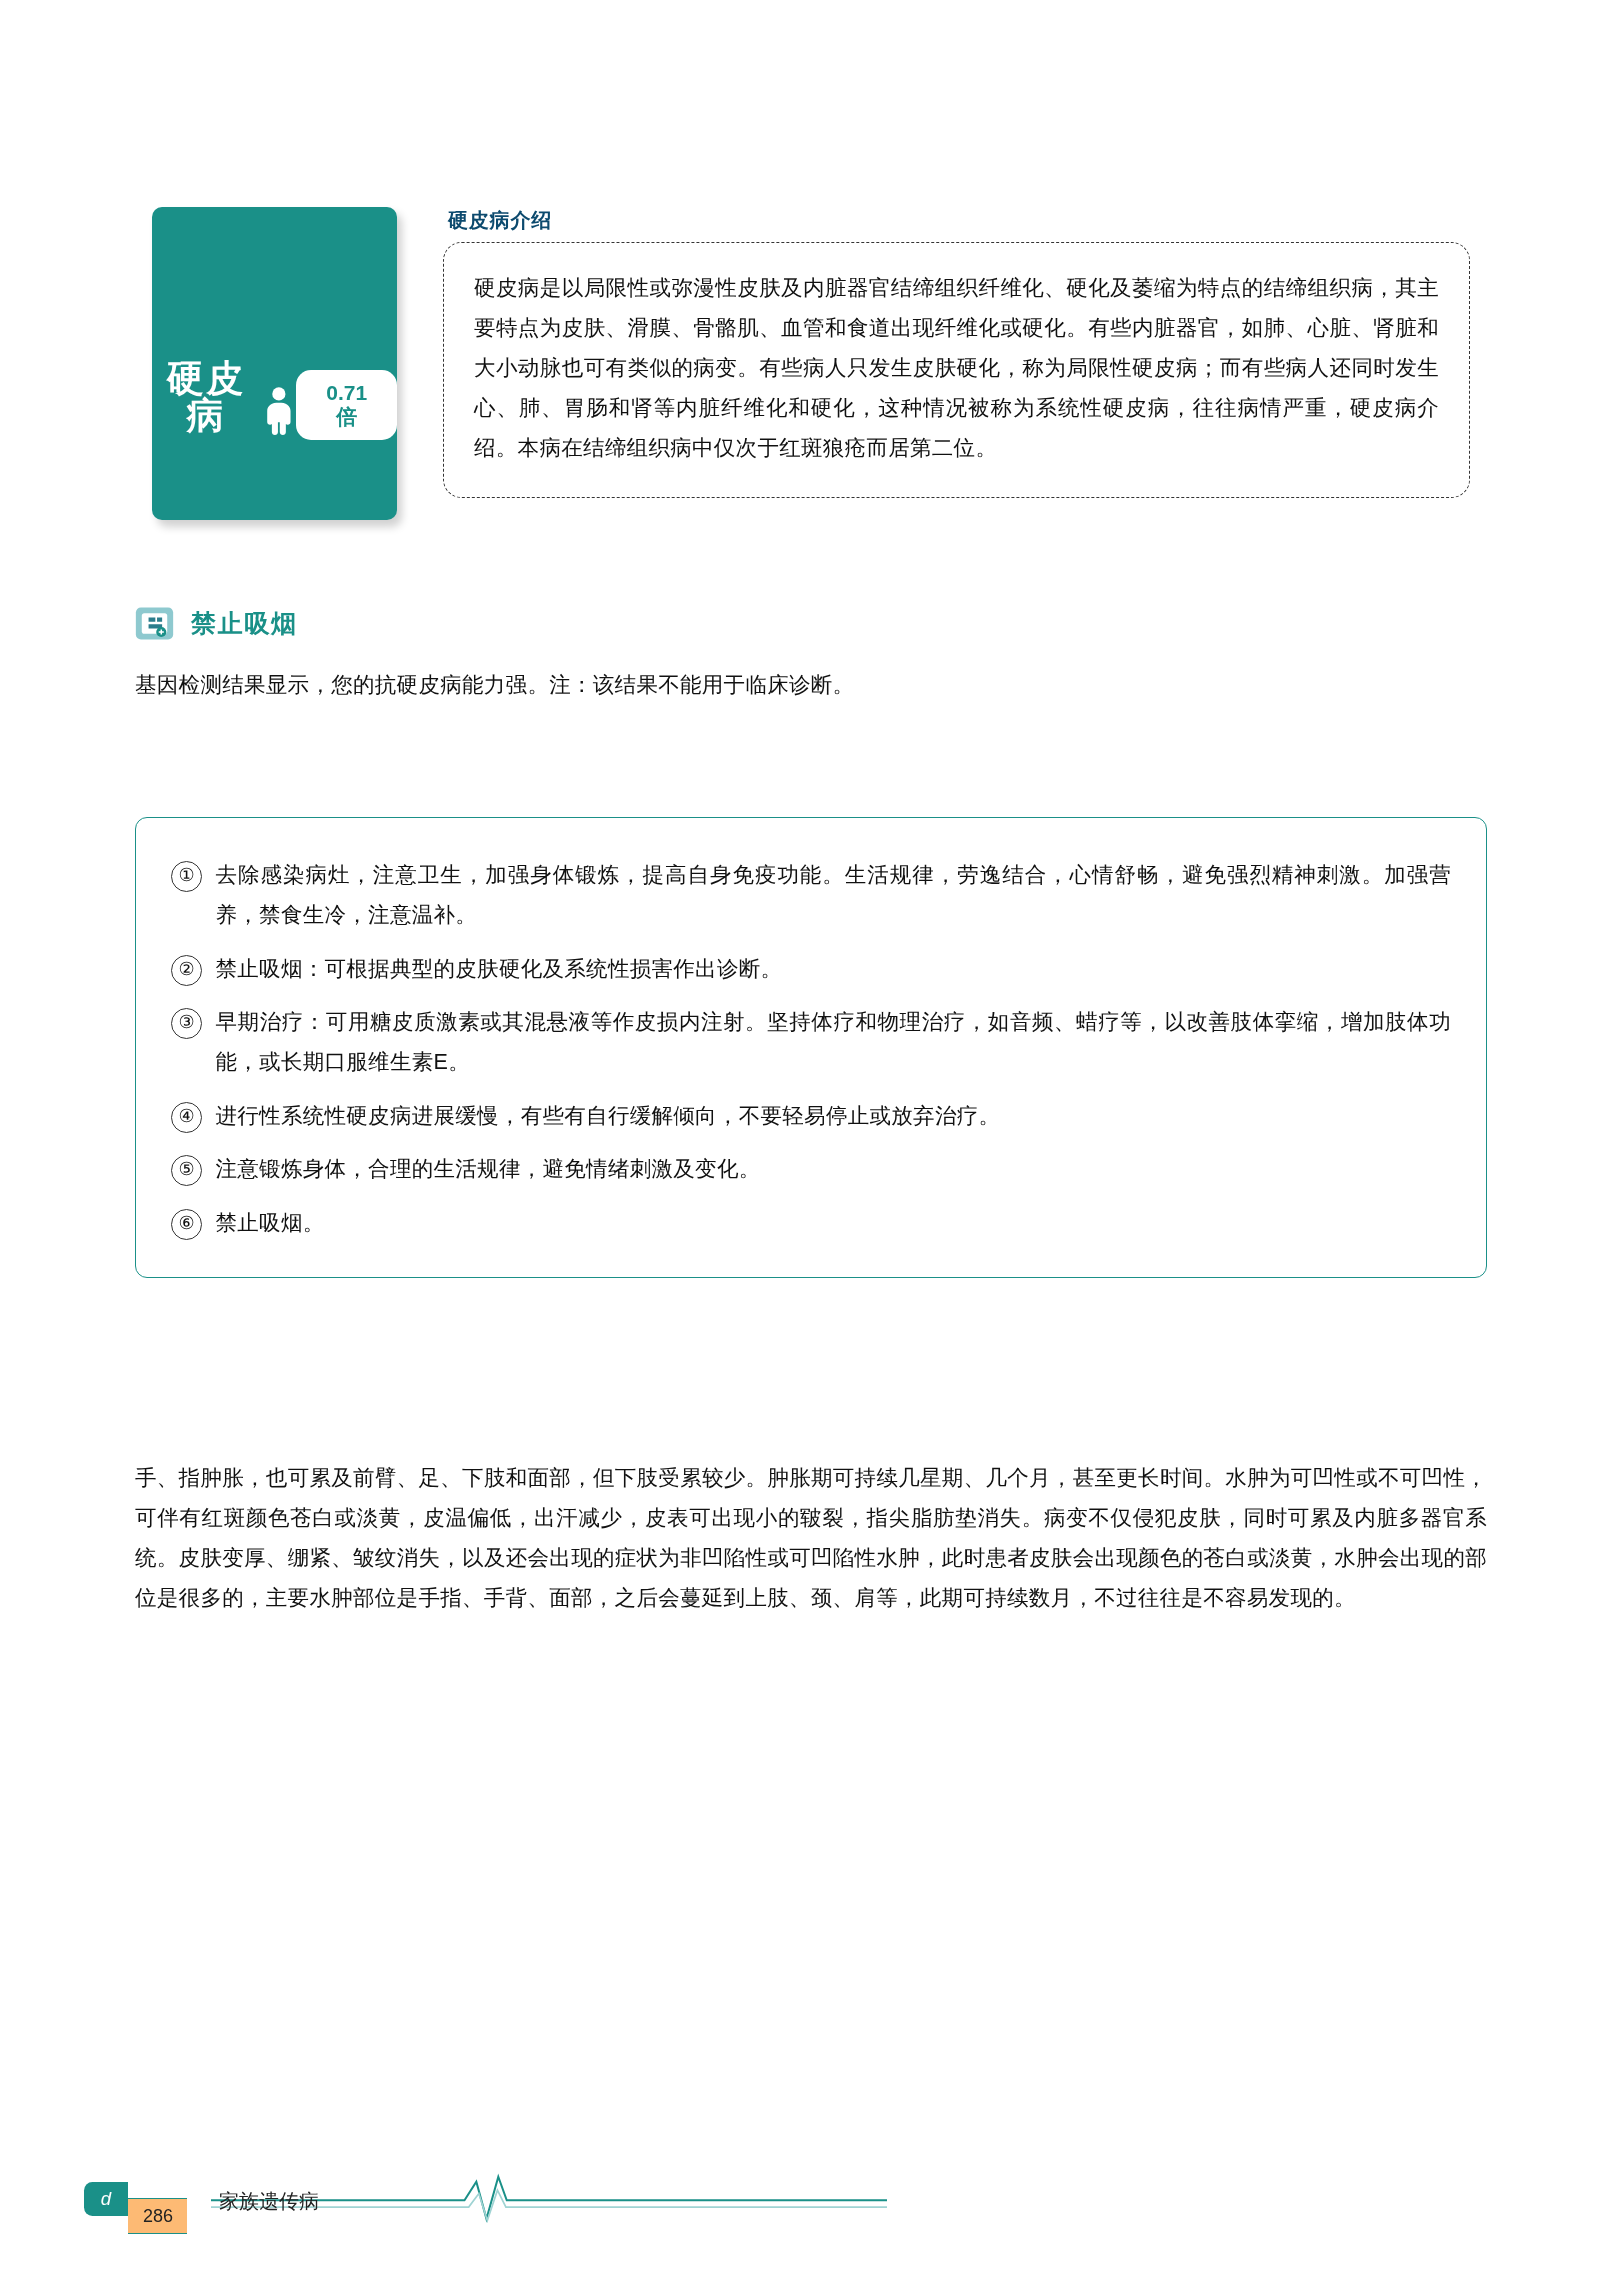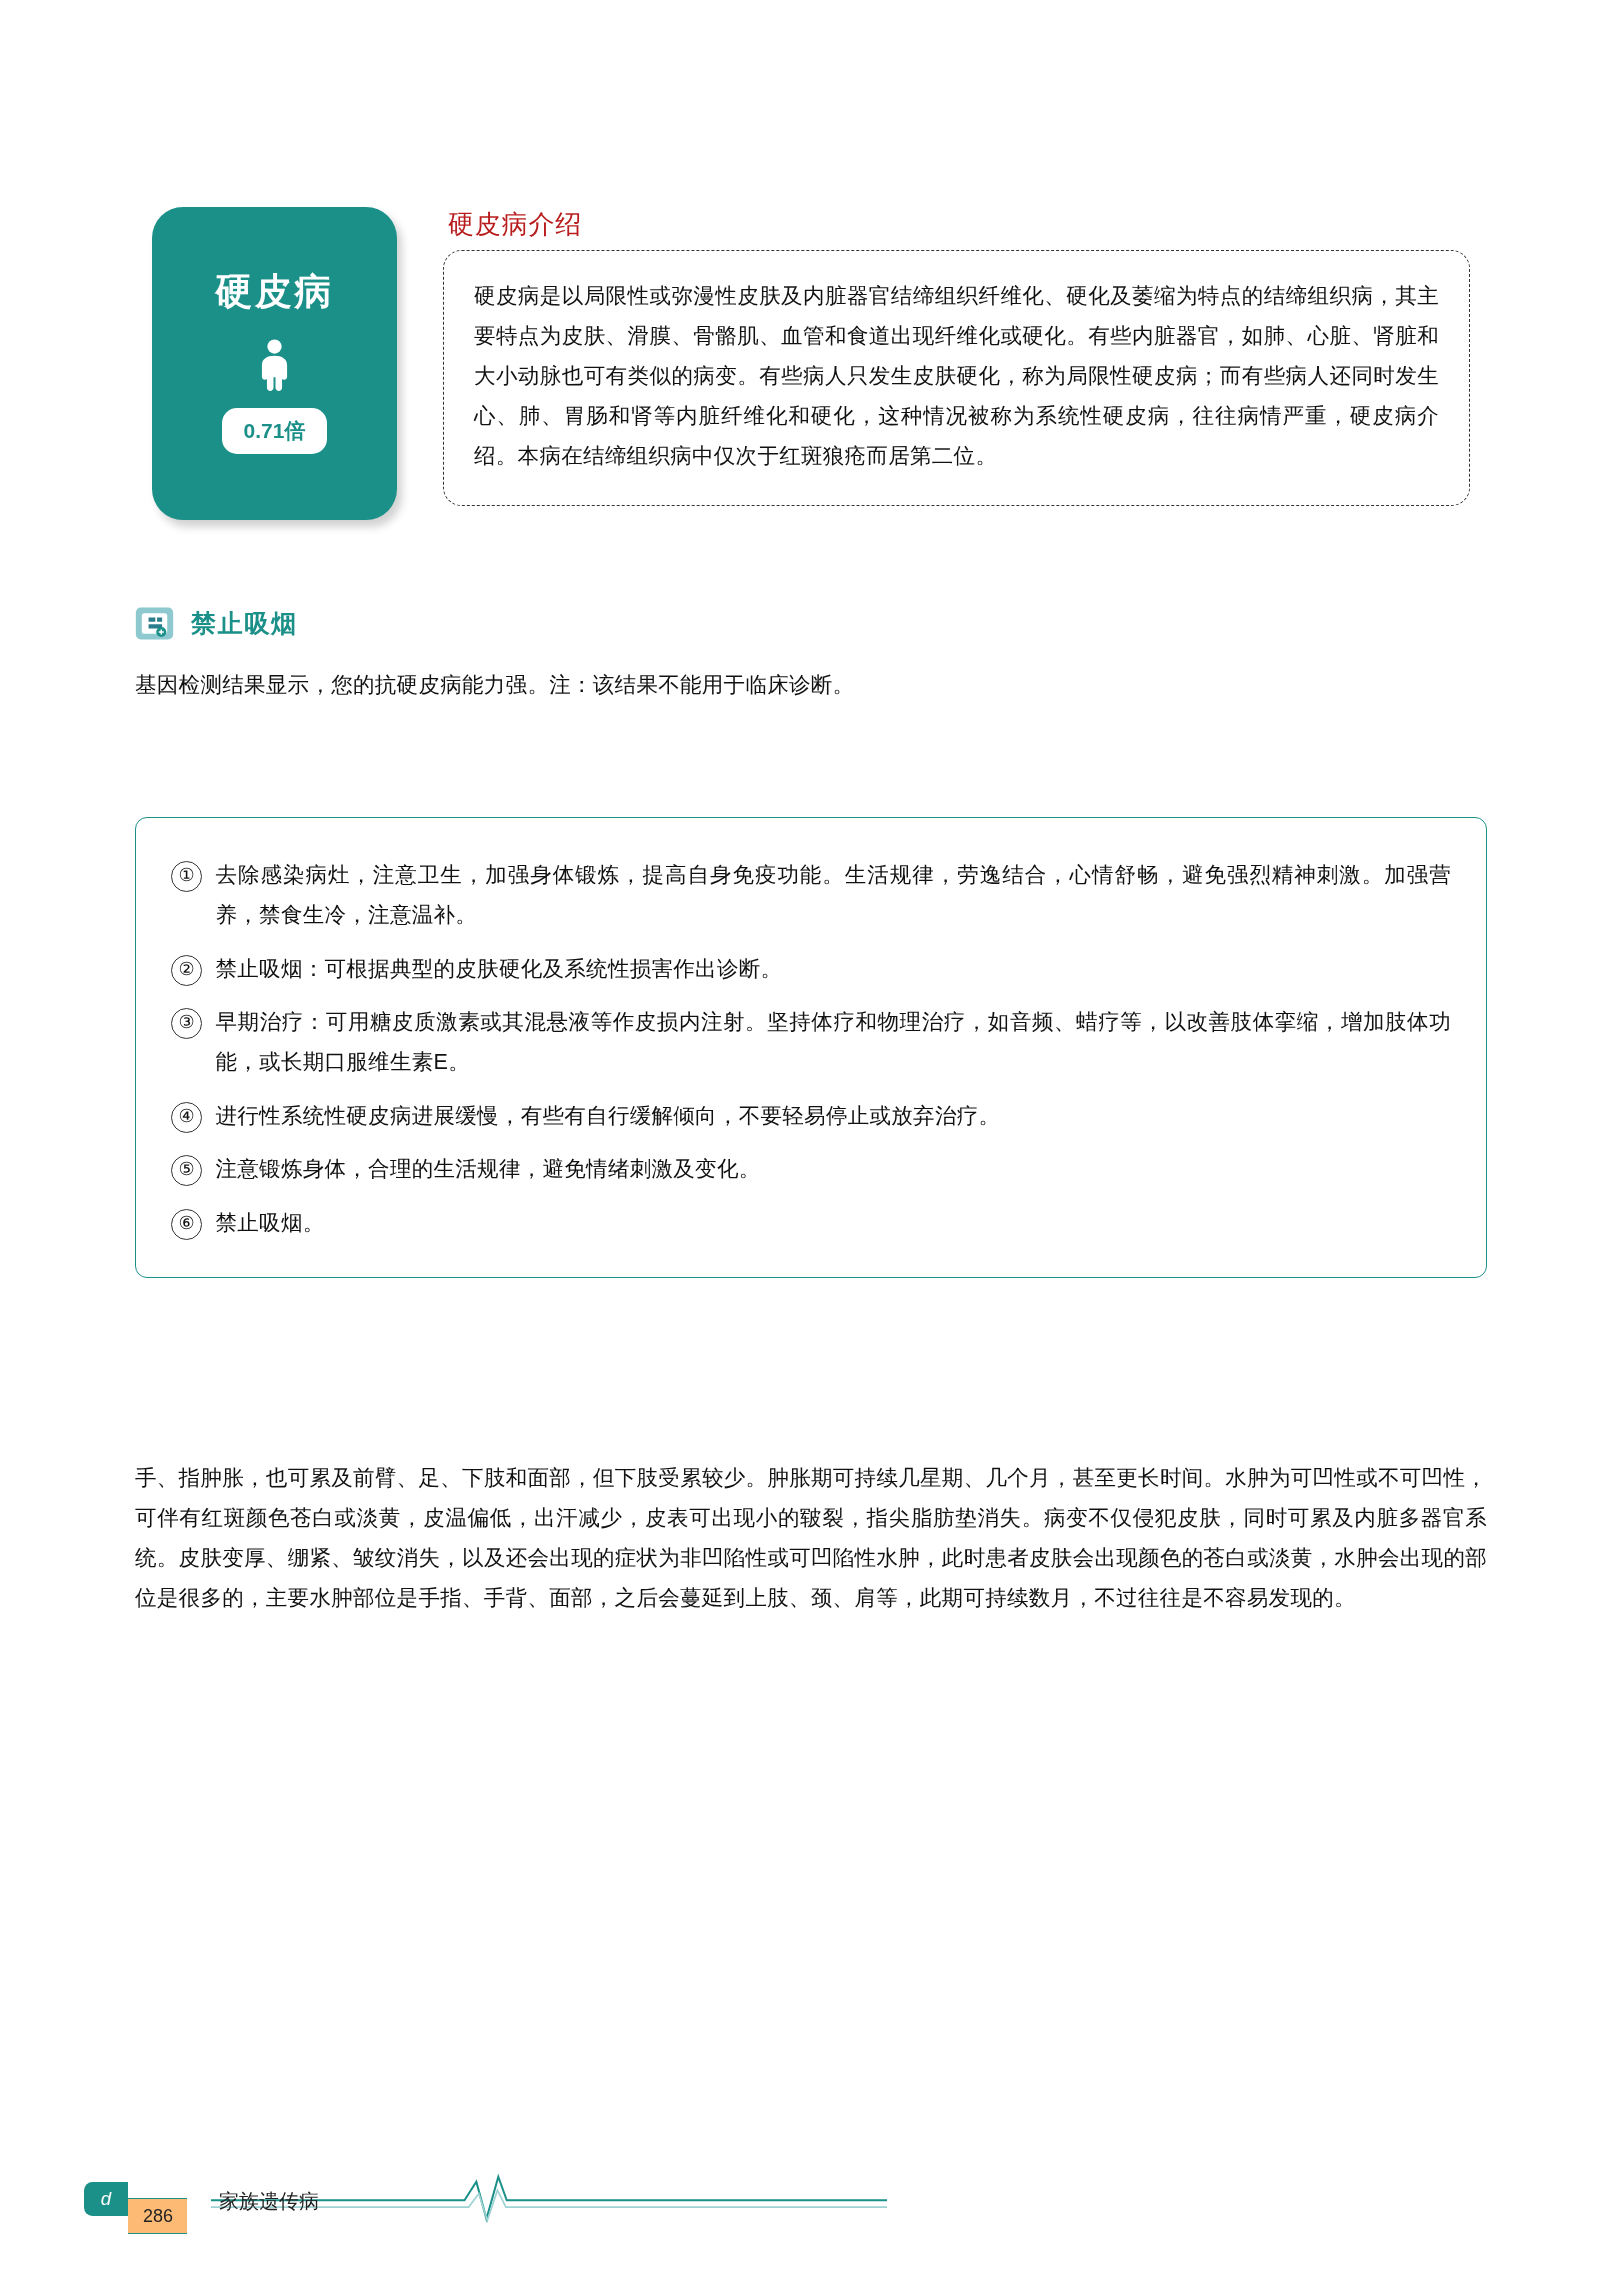--- a/index.html
+++ b/index.html
@@ -28,24 +28,23 @@
     left: 152px;
     top: 207px;
     width: 1318px;
     display: flex;
     align-items: flex-start;
   }
   .disease-card {
     width: 245px;
     height: 313px;
     background: #1a9088;
-    border-radius: 31px;
+    border-radius: 10px;
     box-shadow: 5px 6.8px 8.4px rgba(0,0,0,0.18);
     display: flex;
-    flex-direction: column;
     align-items: center;
     justify-content: flex-start;
     padding-top: 66px;
     box-sizing: border-box;
     flex: 0 0 auto;
     text-align: center;
   }
   .disease-name {
     color: #ffffff;
     font-size: 37px;
@@ -68,23 +67,23 @@
     padding: 11px 22px;
     line-height: 1.15;
   }
 
   .intro-block {
     margin-left: 46px;
     flex: 1 1 auto;
     position: relative;
   }
   .intro-title {
-    color: #b91c1c;
-    font-size: 26px;
-    font-weight: normal;
+    color: #0c4a6e;
+    font-size: 20px;
+    font-weight: bold;
     letter-spacing: 0.8px;
     margin-bottom: 8.4px;
     padding-left: 5px;
   }
   .intro-box {
     border: 1.7px dashed #333333;
     border-radius: 18.6px;
     padding: 25px 30px 29px 30px;
     box-sizing: border-box;
     min-height: 253px;

